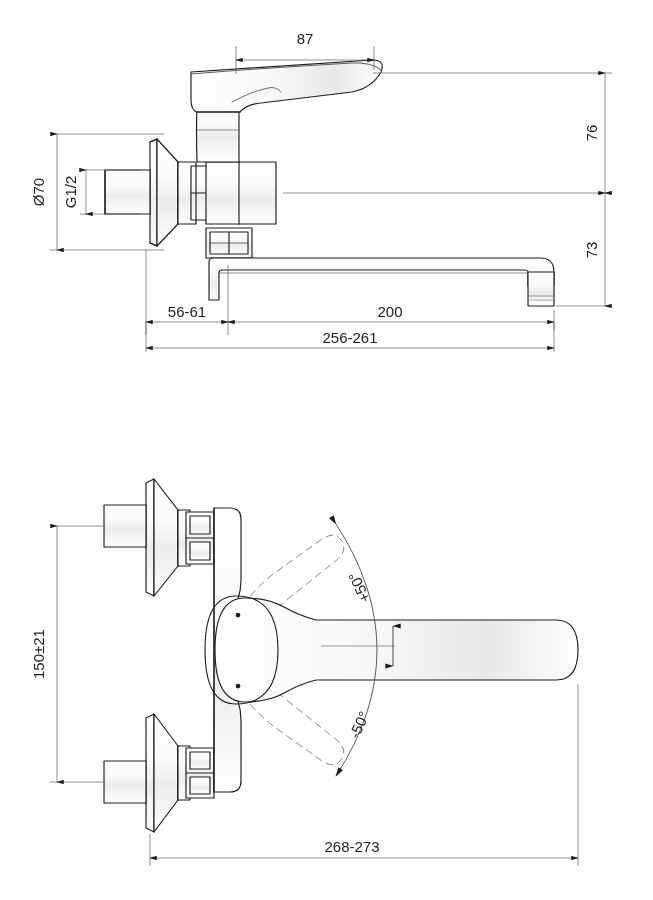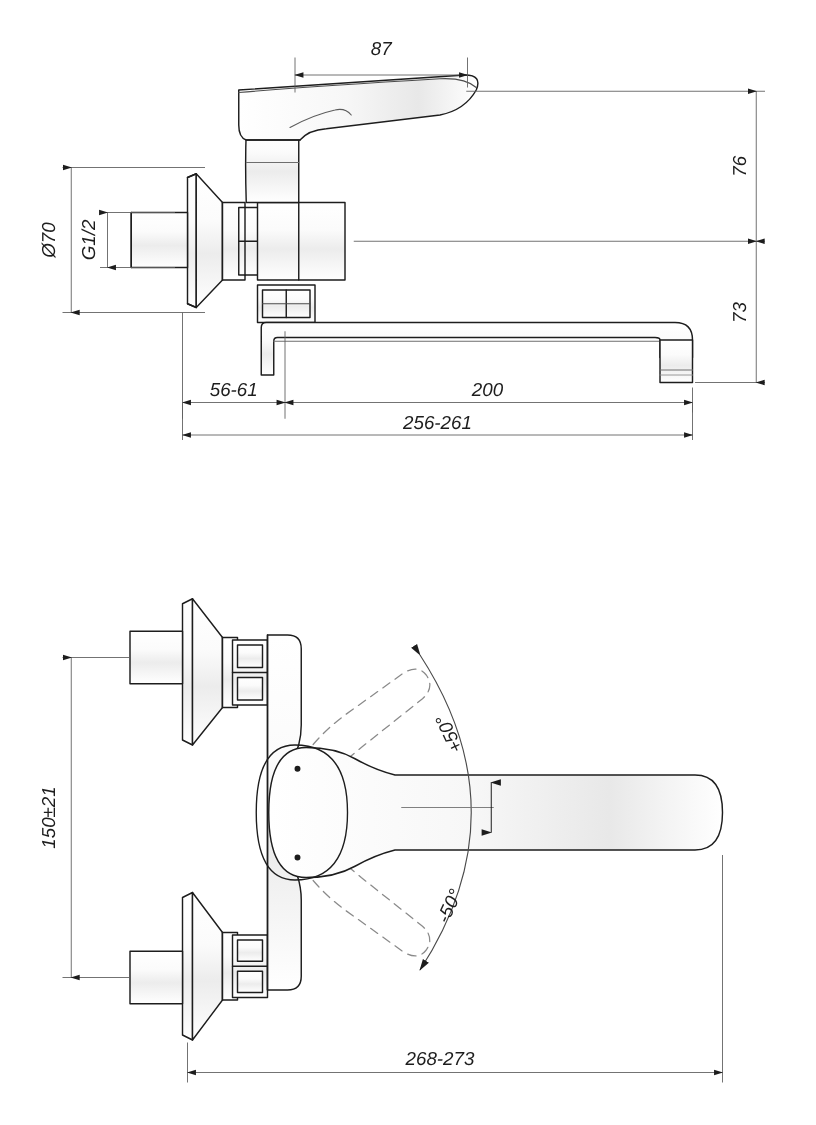--- a/index.html
+++ b/index.html
@@ -7,21 +7,20 @@
   body{
     width:653px;height:900px;
     font-family:"Liberation Sans", sans-serif;
     color:#1a1a1a;
     overflow:hidden;
     position:relative;
   }
   #sheet{
     position:absolute;left:0;top:0;width:653px;height:900px;
     background:#fff;
-    font-style:italic;
   }
   svg{display:block;}
   .dimtext{
     font-family:"Liberation Sans", sans-serif;
     font-size:15px;
     fill:#1d1d1d;
     letter-spacing:0px;
   }
 </style>
 </head>

